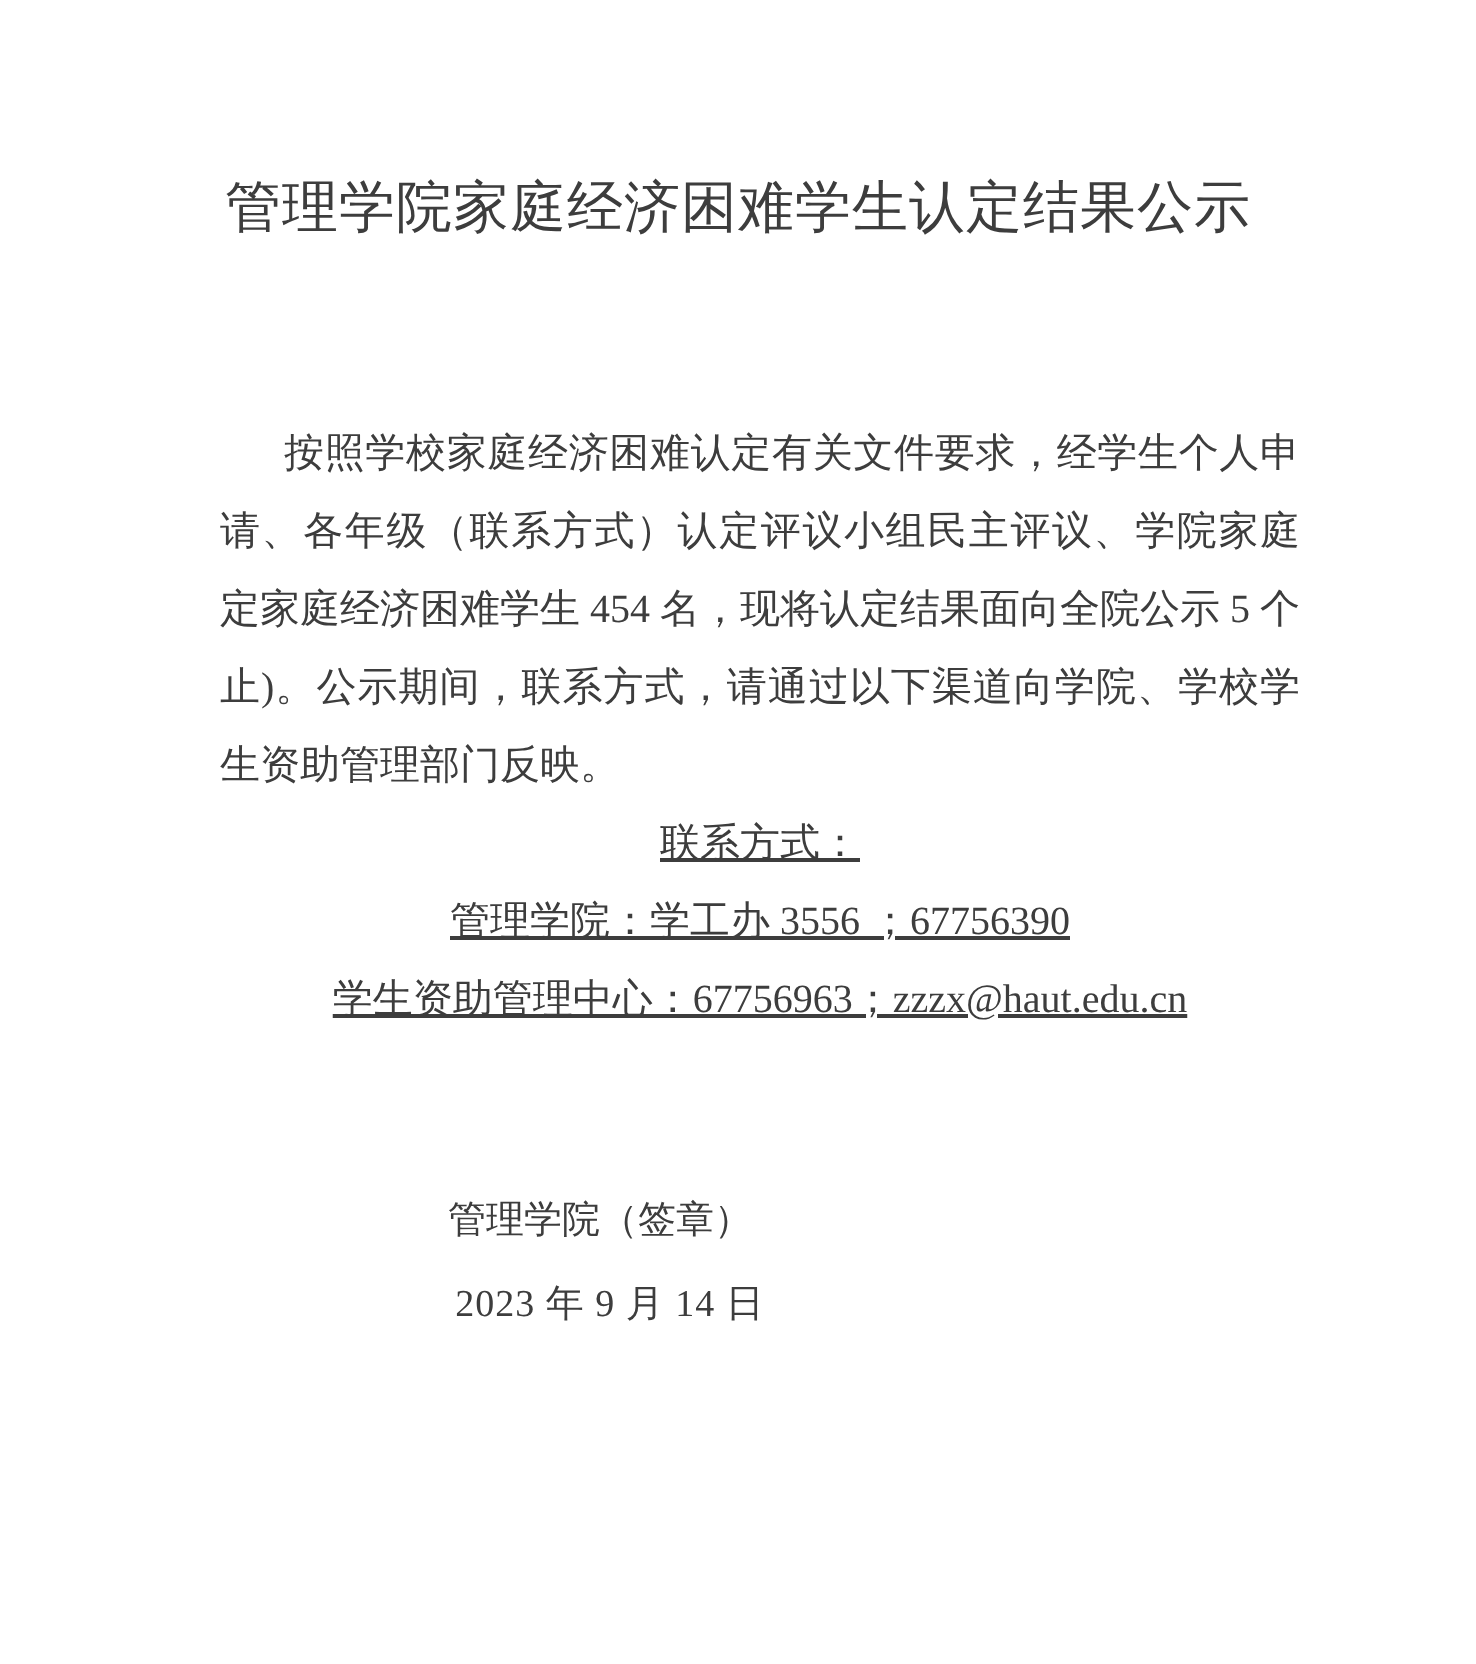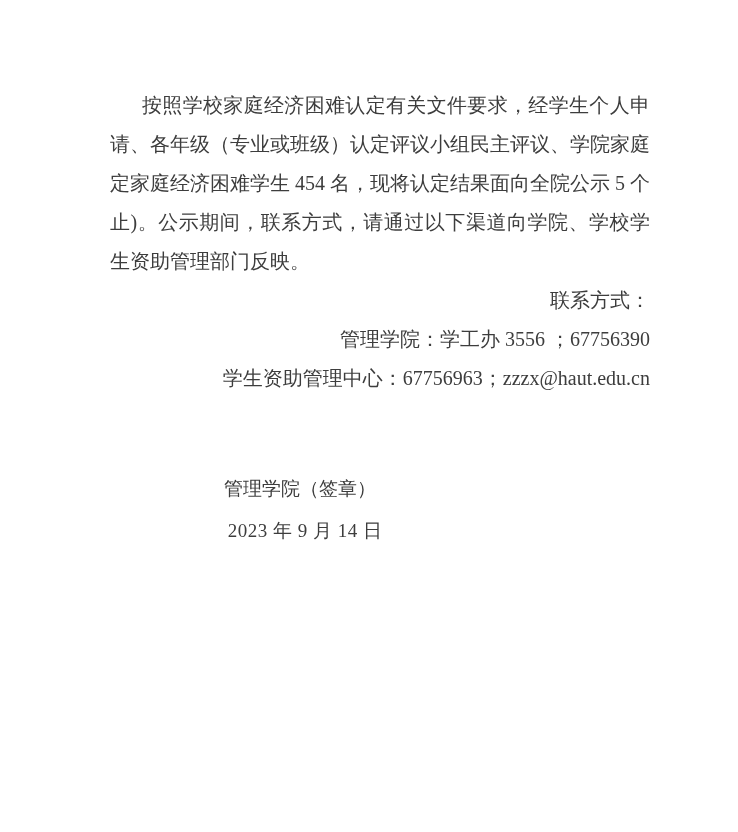--- a/index.html
+++ b/index.html
@@ -38,21 +38,22 @@
     text-align-last: justify;
   }
   .body-line.first {
     text-indent: 32px;
   }
   .body-line.last {
     text-align: center;
     text-align-last: left;
   }
   .plain-line {
-    text-align: right;
+    text-align: center;
+    text-decoration: underline;
   }
   .signature-block {
     margin-top: 70px;
     font-size: 19px;
     line-height: 42px;
   }
   .sig-name {
     text-align: center;
     margin-right: 138px;
   }
@@ -60,24 +61,25 @@
     text-align: center;
     margin-right: 128px;
     letter-spacing: 0.5px;
   }
 </style>
 </head>
 <body>
 
 <div class="page">
 
+  <div class="notice-title">管理学院家庭经济困难学生认定结果公示</div>
 
   <div class="body-block">
     <div class="body-line first">按照学校家庭经济困难认定有关文件要求，经学生个人申</div>
-    <div class="body-line">请、各年级（专业或班级）认定评议小组民主评议、学院家庭</div>
+    <div class="body-line">请、各年级（联系方式）认定评议小组民主评议、学院家庭</div>
     <div class="body-line">定家庭经济困难学生 454 名，现将认定结果面向全院公示 5 个</div>
     <div class="body-line">止)。公示期间，联系方式，请通过以下渠道向学院、学校学</div>
     <div class="body-line last">生资助管理部门反映。</div>
 
     <div class="plain-line">联系方式：</div>
     <div class="plain-line">管理学院：学工办 3556 ；67756390</div>
     <div class="plain-line">学生资助管理中心：67756963；zzzx@haut.edu.cn</div>
   </div>
 
   <div class="signature-block">

